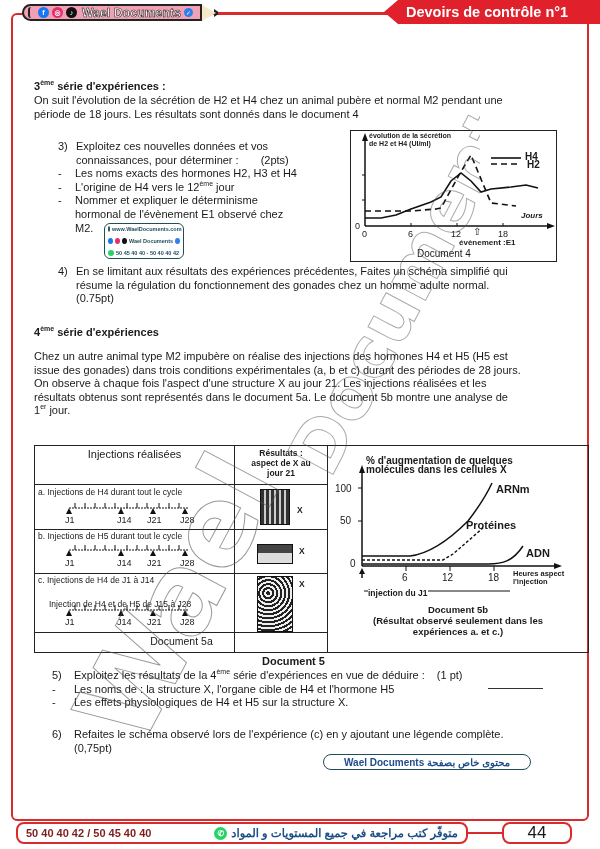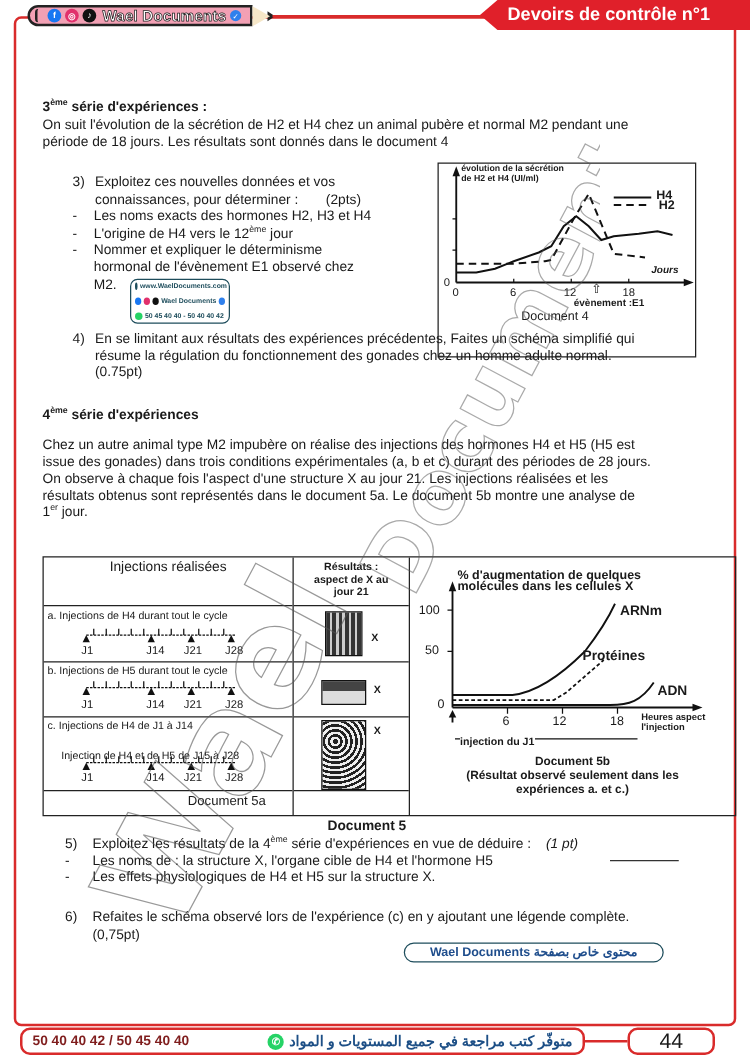--- a/index.html
+++ b/index.html
@@ -22,21 +22,21 @@
   .title-tag { position: absolute; right: 0; top: 0; height: 24px; width: 216px; background: #e0202a; color: #fff; font-weight: bold; font-size: 14.5px; display: flex; align-items: center; padding-left: 22px; clip-path: polygon(14px 0, 100% 0, 100% 100%, 14px 100%, 0 50%); }
 
   
   .t { position: absolute; font-size: 11px; line-height: 13.6px; color: #1a1a1a; }
   .bold { font-weight: bold; }
   sup { font-size: 7px; vertical-align: super; line-height: 0; }
   .just { text-align: justify; }
   .dash { width: 17px; flex: none; }
 
   
-  .doc4 { position: absolute; left: 350px; top: 130px; width: 207px; height: 156px; border: 1px solid #222; }
+  .doc4 { position: absolute; left: 350px; top: 130px; width: 207px; height: 132px; border: 1px solid #222; }
 
   
   .stamp { position: absolute; left: 104px; top: 223px; width: 80px; height: 36px; border: 1.5px solid #1e4d5c; border-radius: 6px; background: #fff; font-size: 5.5px; font-weight: bold; color: #1e4d5c; padding: 2px 3px; display: flex; flex-direction: column; justify-content: space-between; }
   .stamp .row { display: flex; align-items: center; gap: 2px; white-space: nowrap; }
   .mini { width: 6px; height: 6px; border-radius: 50%; display: inline-block; }
 
   
   .doc5 { position: absolute; left: 34px; top: 445px; width: 555px; height: 208px; border: 1.5px solid #222; }
   .col-a { position: absolute; left: 0; top: 0; width: 200px; height: 100%; border-right: 1px solid #222; }
   .col-b { position: absolute; left: 200px; top: 0; width: 93px; height: 100%; border-right: 1.5px solid #222; }
@@ -332,21 +332,21 @@
     </div>
   </div>
 </div>
 
 <div class="t bold" style="left:262px;top:655px;font-size:11px;">Document 5</div>
 
 <div class="t" style="left:52px;top:669px;width:520px;">
   <div style="display:flex;">
       <span style="width:22px;flex:none;">5)</span>
       <span><span>Exploitez les résultats de la 4</span><sup>ème</sup><span> série d'expériences en vue de déduire :</span></span>
-      <span style="margin-left:12px;font-style:italic;">(1 pt)</span>
+      <span style="margin-left:12px;">(1 pt)</span>
     </div>
   <div style="display:flex;">
       <span style="width:22px;">-</span>
       <span>Les noms de : la structure X, l'organe cible de H4 et l'hormone H5</span>
     </div>
   <div style="display:flex;">
       <span style="width:22px;">-</span>
       <span>Les effets physiologiques de H4 et H5 sur la structure X.</span>
     </div>
 </div>

